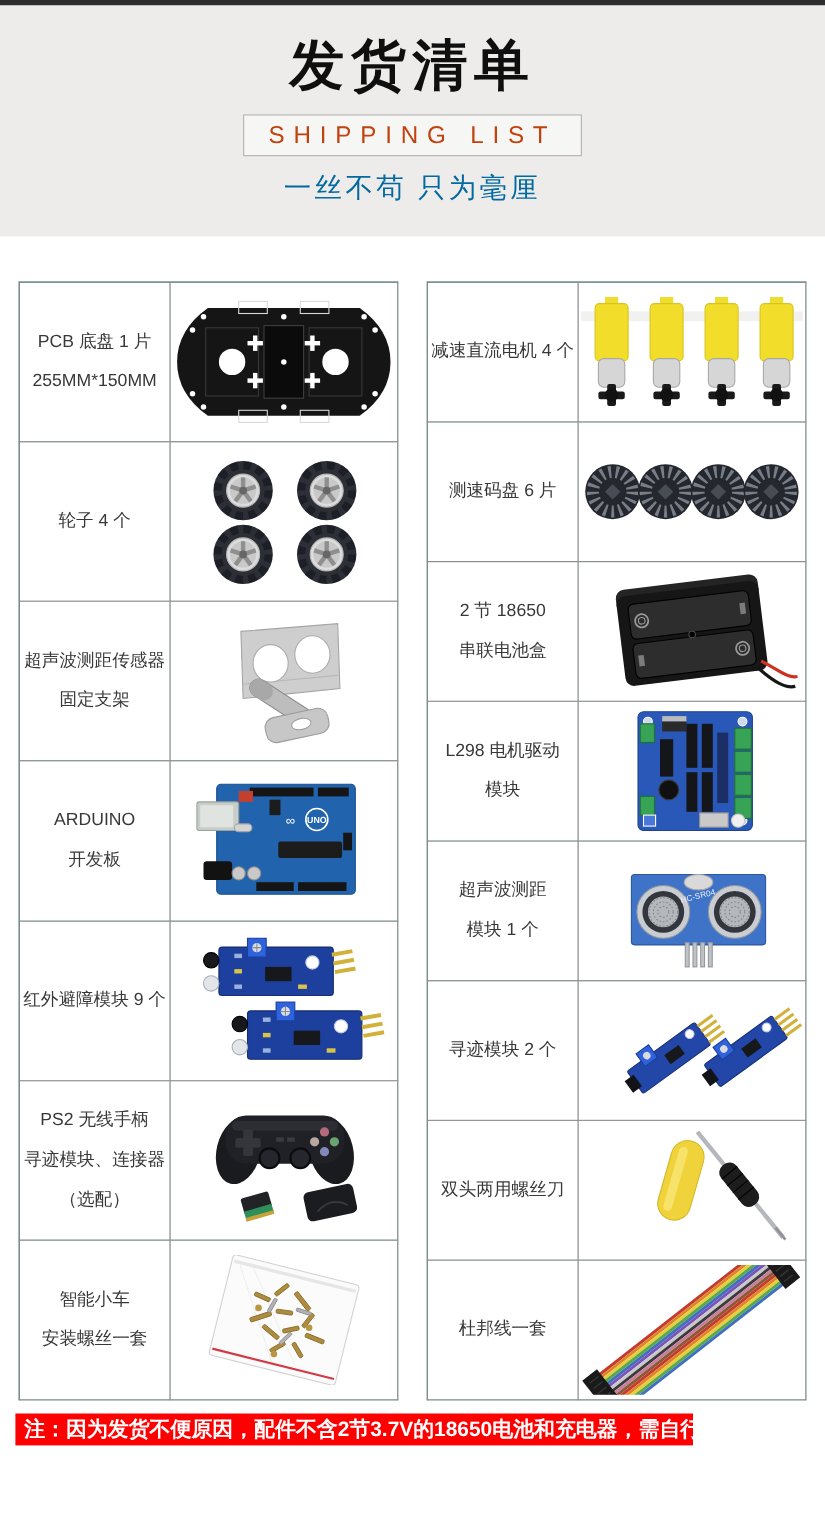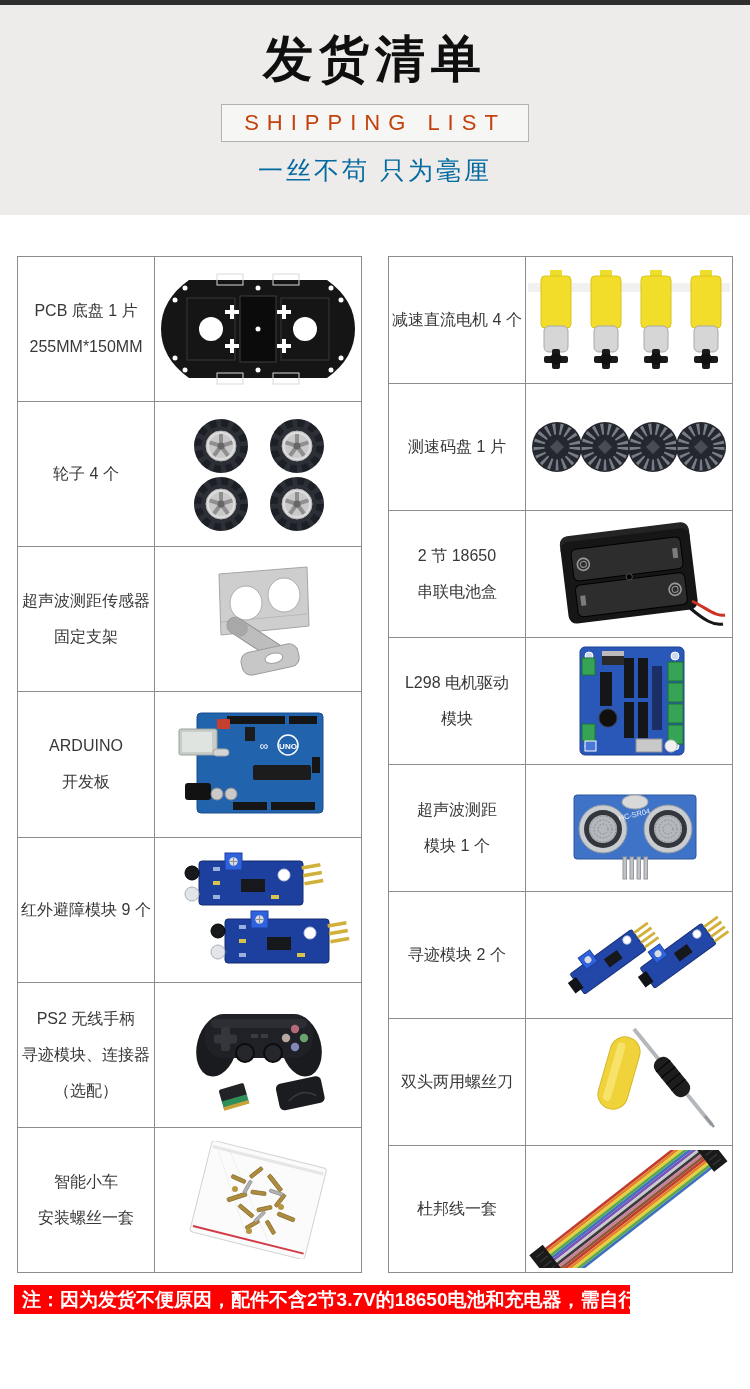--- a/index.html
+++ b/index.html
@@ -354,21 +354,21 @@
                       <rect x="6" y="95" width="24" height="7" rx="2"></rect>
                       <rect x="14" y="88" width="8" height="20" rx="2"></rect>
                     </g>
                 <circle cx="18" cy="98" r="6" fill="#111111"></circle>
               </g>
             </g>
           </svg>
         </td>
       </tr>
       <tr>
-        <td class="lbl">测速码盘 1 片</td>
+        <td class="lbl">测速码盘 6 片</td>
         <td class="img">
           <svg width="202" height="118" viewBox="0 0 202 118">
             <g>
               <g transform="translate(29,59)">
                 <circle r="25" fill="#24272d"></circle>
                 <circle r="18" fill="none" stroke="#787e88" stroke-width="11" stroke-dasharray="2.5 4.2"></circle>
                 <circle r="11" fill="#24272d"></circle>
                 <rect x="-5" y="-5" width="10" height="10" fill="#474c55" transform="rotate(45)"></rect>
               </g>
               <g transform="translate(77,59)">

